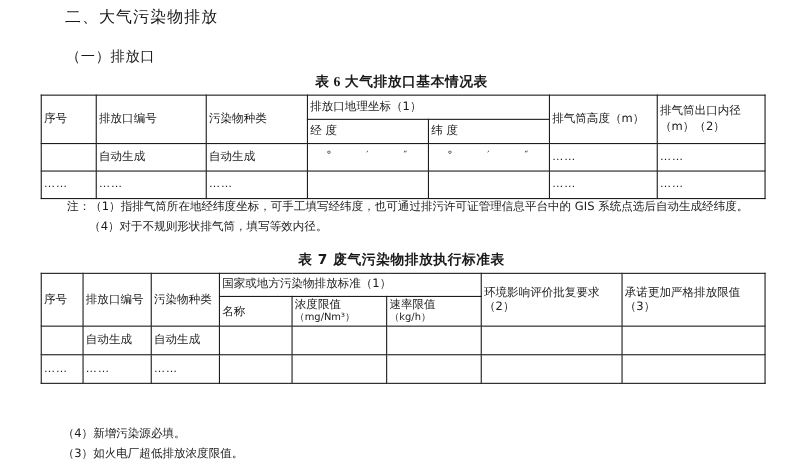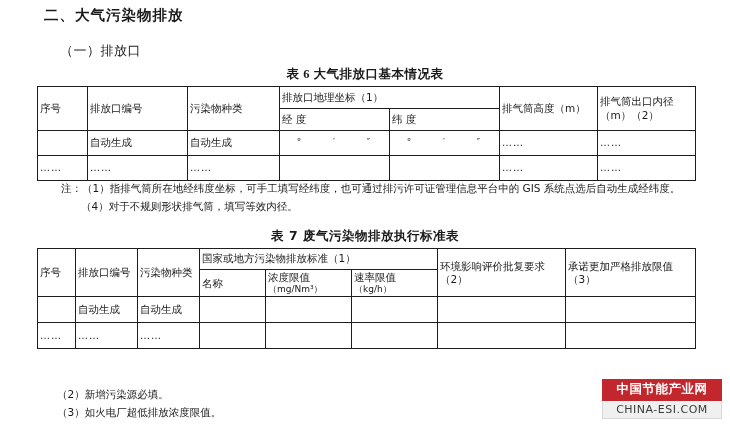--- a/index.html
+++ b/index.html
@@ -16,24 +16,24 @@
     overflow: hidden;
   }
   .page {
     position: relative;
     width: 730px;
     height: 425px;
     padding: 0;
   }
   .h2-title {
     position: absolute;
-    left: 44px;
+    left: 59px;
     top: 6px;
     font-size: 14.5px;
-    font-weight: bold;
+    font-weight: normal;
     letter-spacing: 1px;
   }
   .h3-title {
     position: absolute;
     left: 60px;
     top: 42px;
     font-size: 13px;
     font-weight: normal;
     letter-spacing: 0.5px;
   }
@@ -250,22 +250,18 @@
         <td></td>
         <td></td>
         <td></td>
         <td></td>
         <td></td>
       </tr>
     </tbody>
   </table>
 
   <div class="note" id="note7">
-    <div class="note-line note-indent">（2）新增污染源必填。</div>
+    <div class="note-line note-indent">（4）新增污染源必填。</div>
     <div class="note-line note-indent">（3）如火电厂超低排放浓度限值。</div>
   </div>
 
-  <div class="watermark">
-    <div class="wm-top">中国节能产业网</div>
-    <div class="wm-bot">CHINA-ESI.COM</div>
-  </div>
 
 </div>
 
 </body></html>

